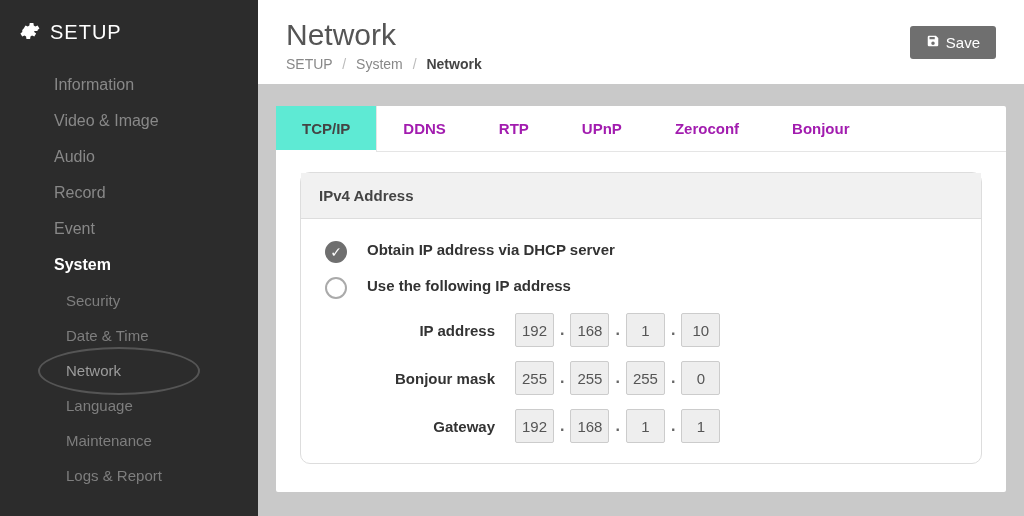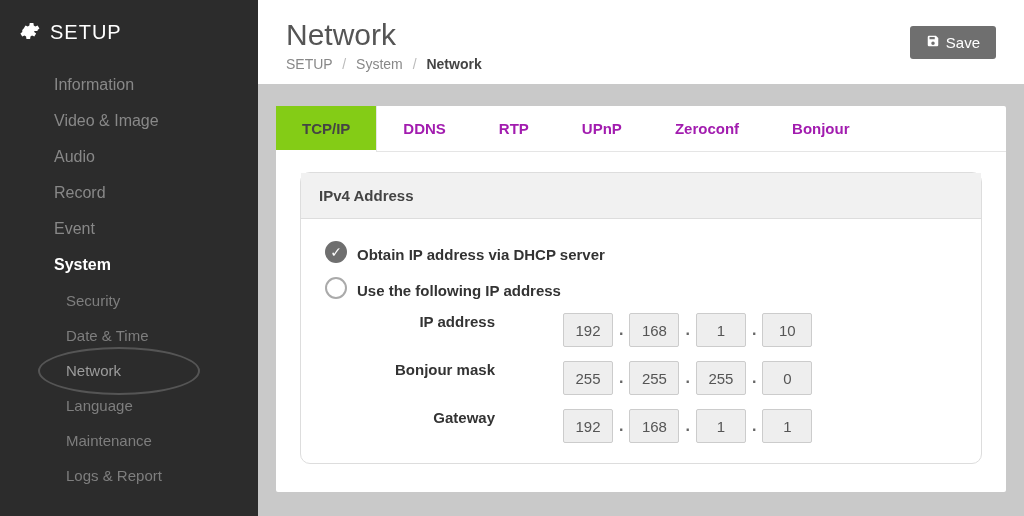--- a/index.html
+++ b/index.html
@@ -114,21 +114,21 @@
     padding: 14px 26px;
     font-size: 15px;
     font-weight: 600;
     color: #a21caf;
     cursor: pointer;
     border-right: 1px solid transparent;
     background: transparent;
   }
   .tab.active {
     color: #444;
-    background: #84cc16;
+    background: #5eead4;
     border-right: 1px solid #e5e5e5;
     position: relative;
   }
   .tab.active::after {
     content: "";
     position: absolute;
     left: 0; right: 0; bottom: -1px;
     height: 2px; background: #fff;
   }
   .panel { padding: 20px 24px 28px 24px; }
@@ -143,22 +143,22 @@
     font-weight: 600;
     color: #444;
     border-bottom: 1px solid #ddd;
     font-size: 15px;
   }
   .section-body {
     padding: 22px 24px 6px 24px;
   }
   .radio-row {
     display: flex;
-    align-items: flex-end;
-    gap: 10px;
+    align-items: flex-start;
+    gap: 20px;
     margin-bottom: 14px;
     cursor: pointer;
   }
   .radio {
     width: 22px; height: 22px;
     border-radius: 50%;
     border: 2px solid #aaa;
     display: inline-flex;
     align-items: center;
     justify-content: center;
@@ -170,34 +170,34 @@
   }
   .radio.checked::after {
     content: "✓";
     color: #fff;
     font-size: 14px;
     line-height: 1;
   }
   .radio-label { font-weight: 600; color: #333; font-size: 15px; }
   .form-row {
     display: flex;
+    align-items: center;
     margin: 14px 0;
-    gap: 48px;
   }
   .form-row .flabel {
     width: 190px;
     text-align: right;
     font-weight: 600;
     font-size: 15px;
     color: #333;
     padding-right: 20px;
   }
   .ip-group { display: flex; align-items: center; gap: 4px; }
   .ip-group .oct {
-    width: 50px;
+    width: 39px;
     height: 34px;
     text-align: center;
     border: 1px solid #ccc;
     background: #eee;
     color: #555;
     font-size: 15px;
     border-radius: 2px;
   }
   .ip-group .dot { color: #666; font-weight: 600; padding: 0 2px; }
 </style>

